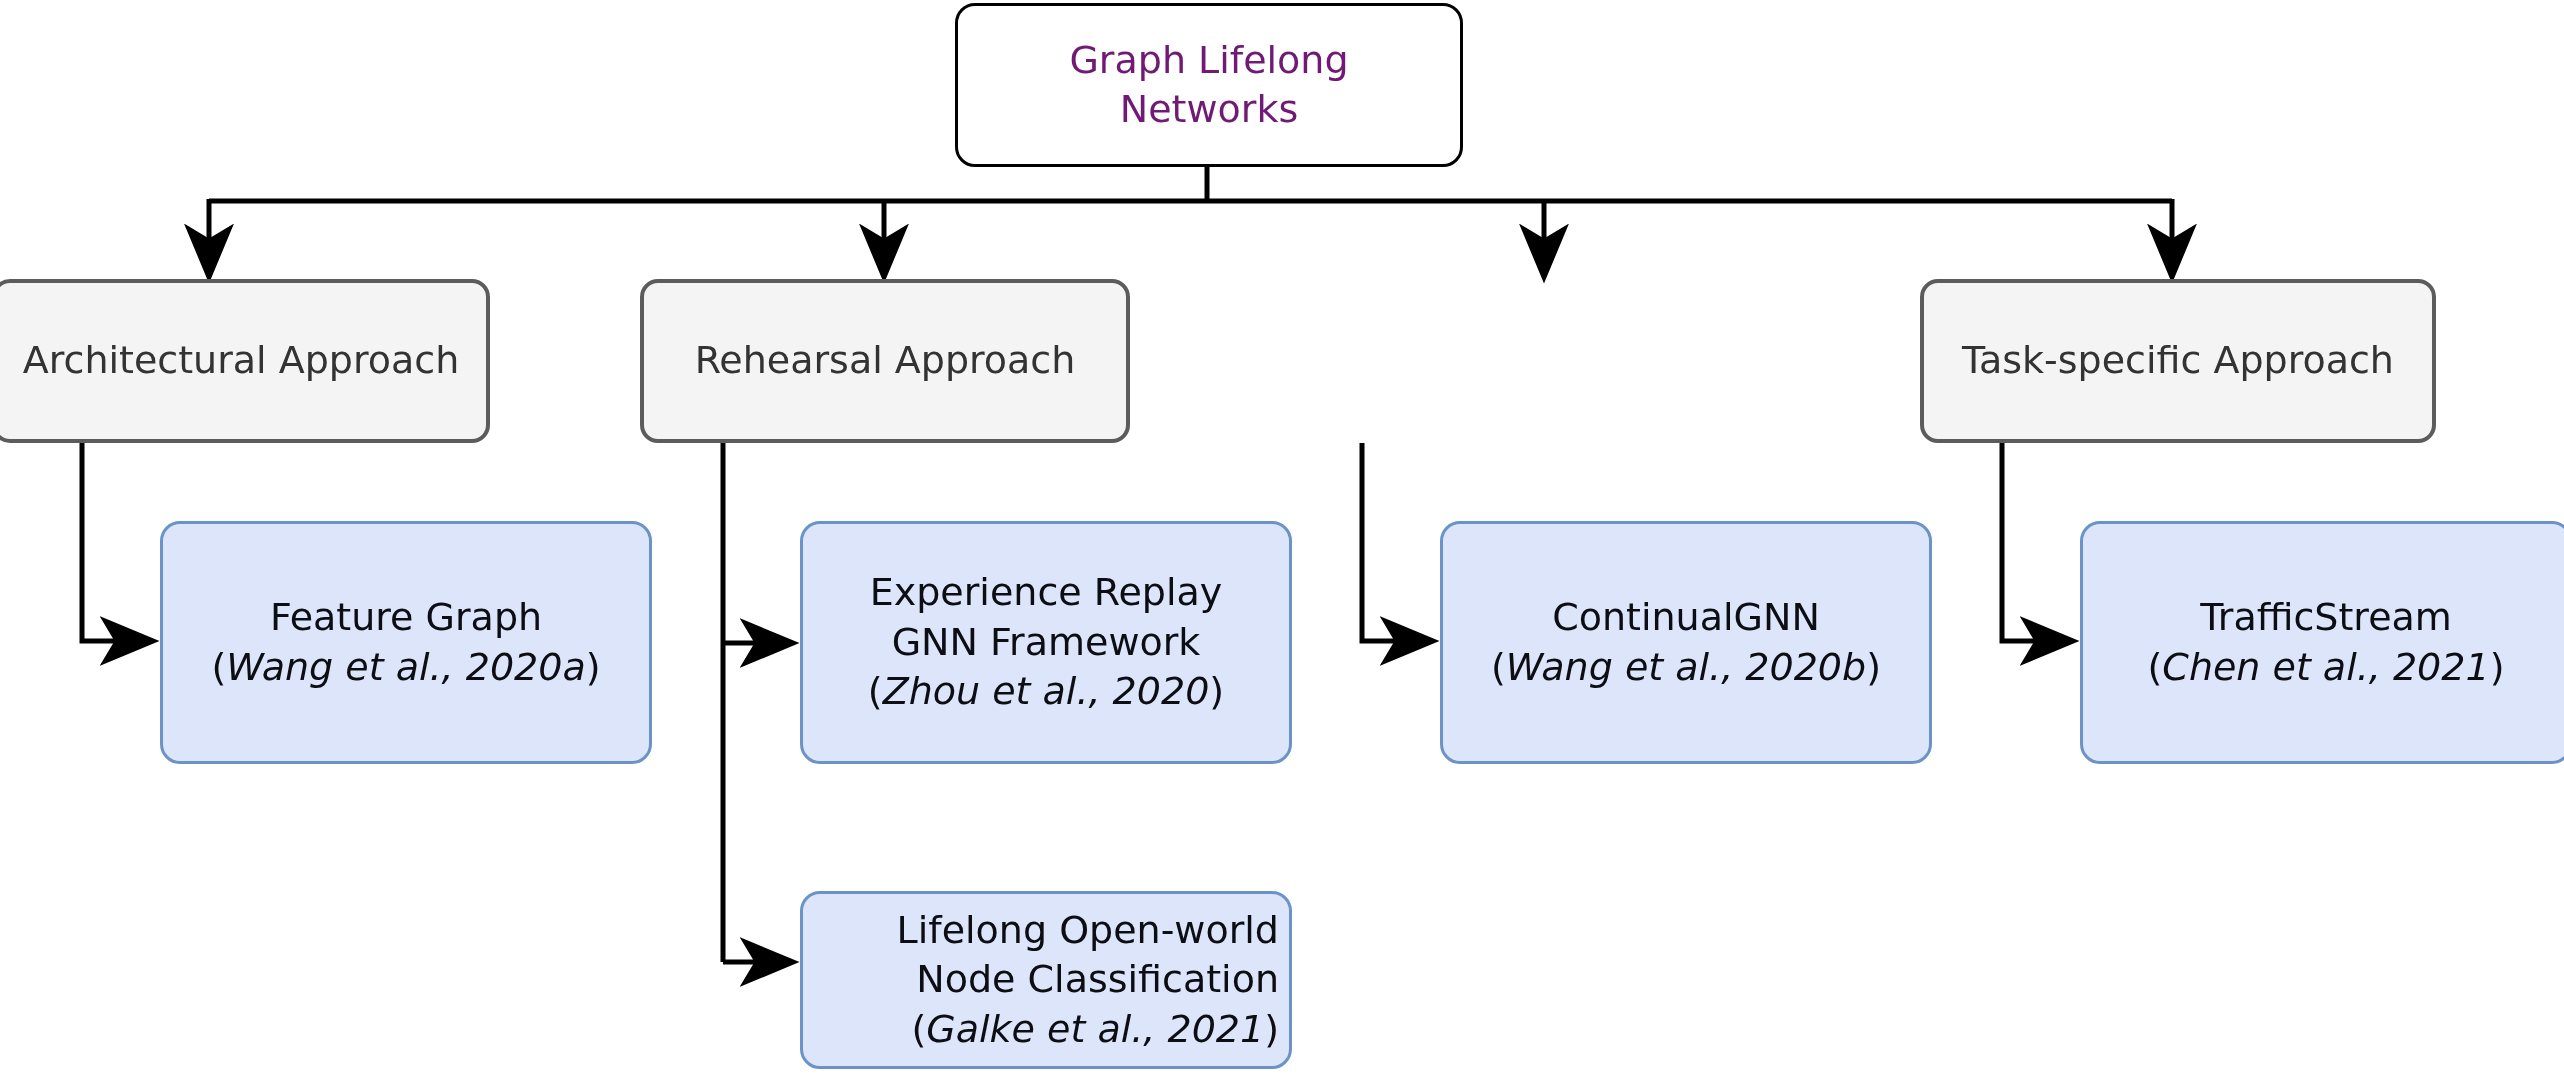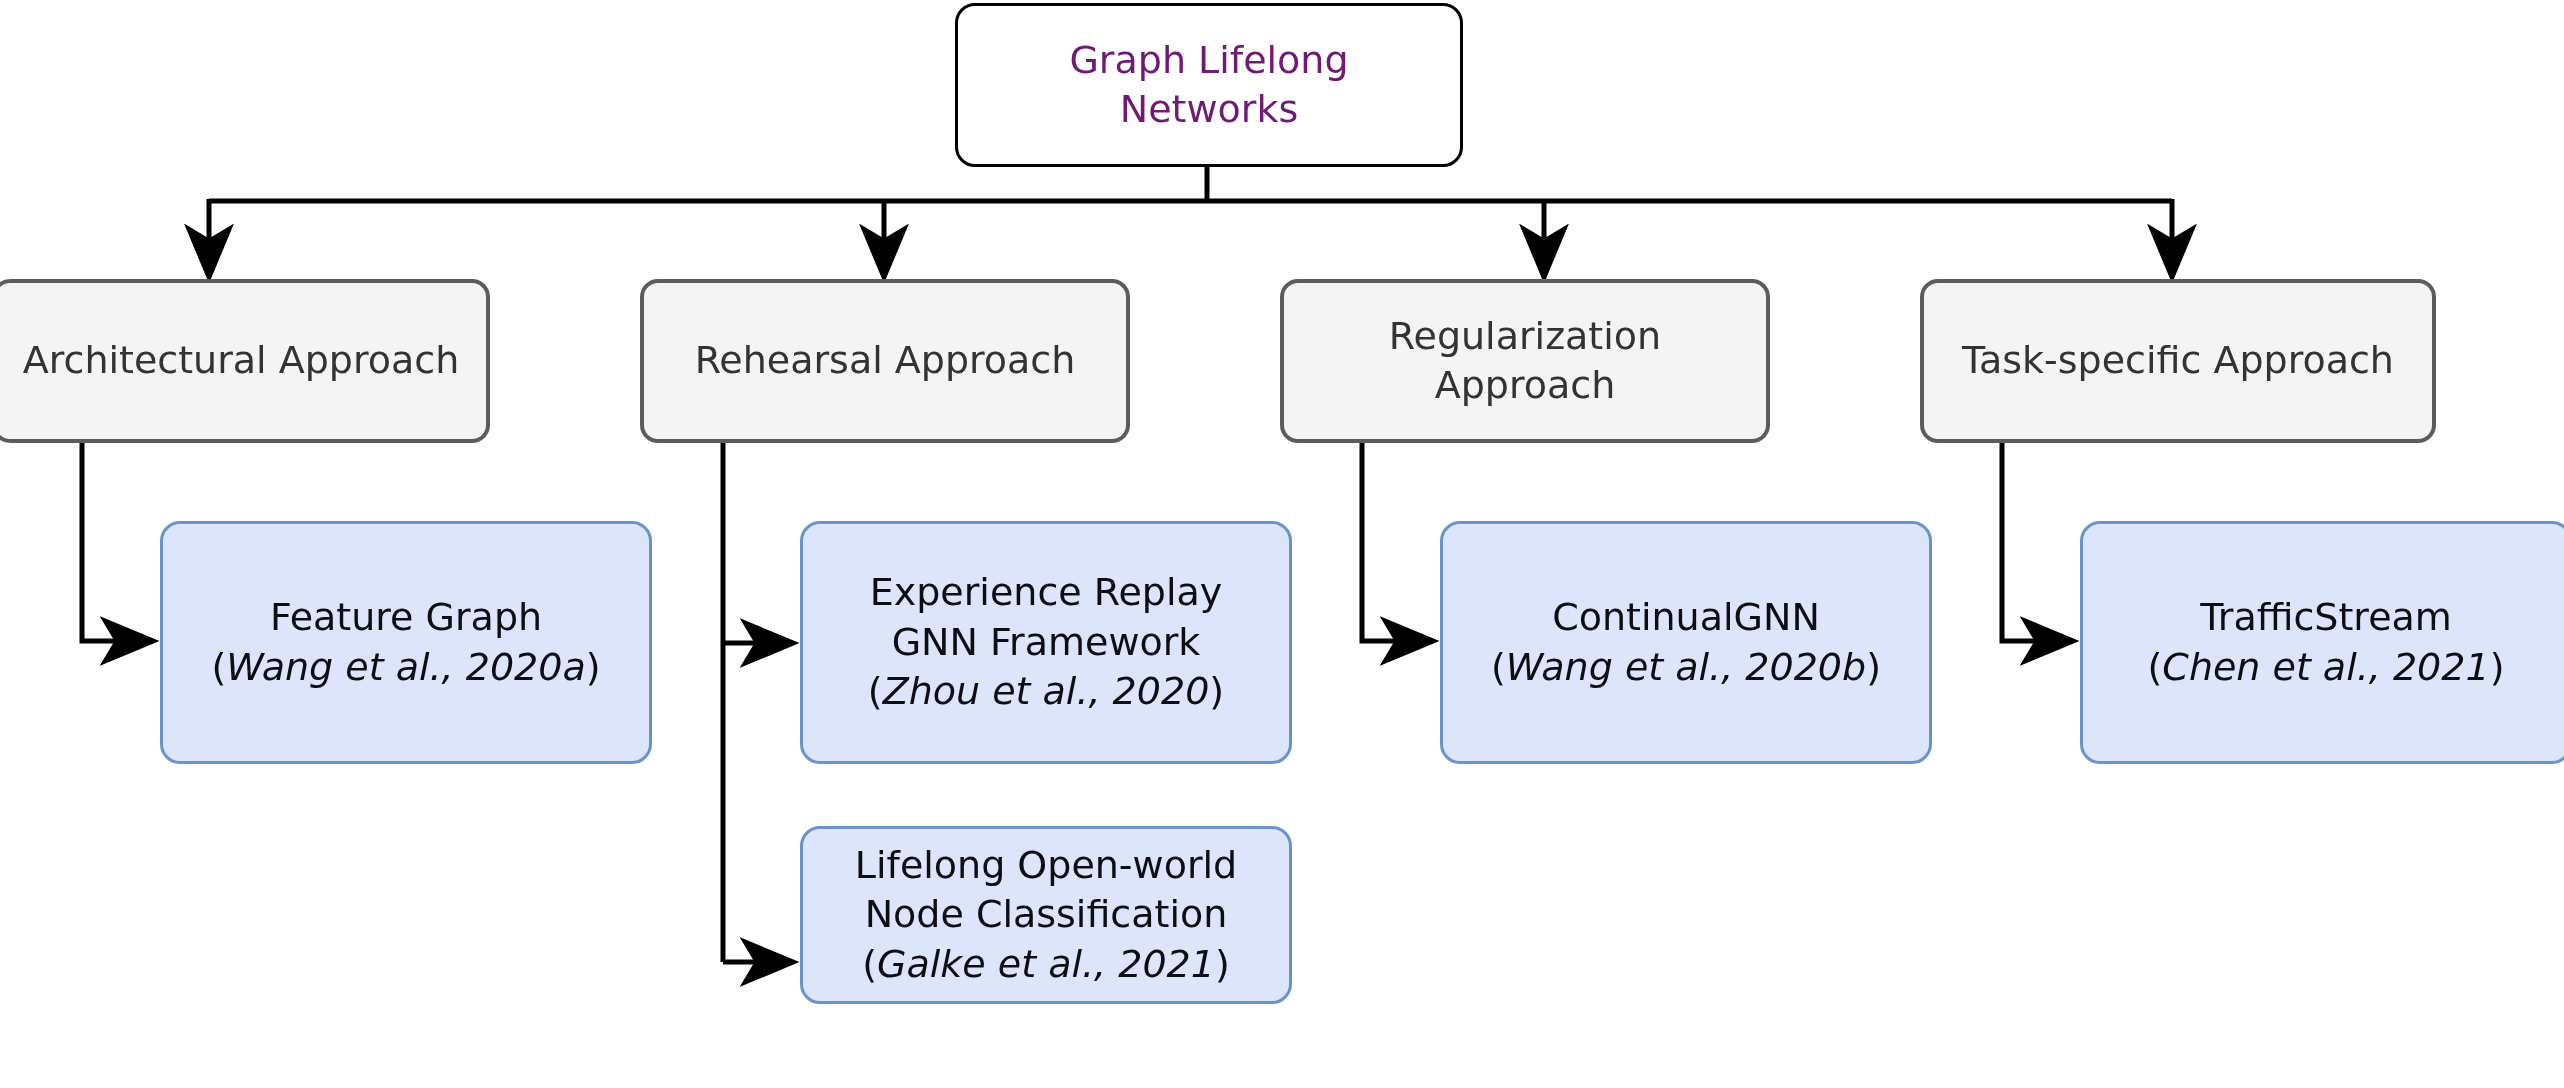--- a/index.html
+++ b/index.html
@@ -132,26 +132,20 @@
       <span class="ln">Architectural Approach</span>
     </div>
   </div>
 
   <div class="node n-cat" style="left:640px; top:279px; width:490px; height:164px;">
     <div class="lines">
       <span class="ln">Rehearsal Approach</span>
     </div>
   </div>
 
-  <div class="node n-cat" style="left:1280px; top:279px; width:490px; height:164px;">
-    <div class="lines">
-      <span class="ln">Regularization</span>
-      <span class="ln">Approach</span>
-    </div>
-  </div>
 
   <div class="node n-cat" style="left:1920px; top:279px; width:516px; height:164px;">
     <div class="lines">
       <span class="ln">Task-specific Approach</span>
     </div>
   </div>
 
   <div class="node n-leaf" style="left:160px; top:521px; width:492px; height:243px;border-radius:20px;">
     <div class="lines">
       <span class="ln">Feature Graph</span>
@@ -174,21 +168,21 @@
     </div>
   </div>
 
   <div class="node n-leaf" style="left:2080px; top:521px; width:492px; height:243px;">
     <div class="lines">
       <span class="ln">TrafficStream</span>
       <span class="ln"><span>(</span><span class="cit">Chen et al., 2021</span><span>)</span></span>
     </div>
   </div>
 
-  <div class="node n-leaf" style="left:800px; top:826px; width:492px; height:178px;">
+  <div class="node n-leaf" style="left:800px; top:891px; width:492px; height:178px;text-align:right;">
     <div class="lines">
       <span class="ln">Lifelong Open-world</span>
       <span class="ln">Node Classification</span>
       <span class="ln"><span>(</span><span class="cit">Galke et al., 2021</span><span>)</span></span>
     </div>
   </div>
 
 </div>
 
 </body></html>

